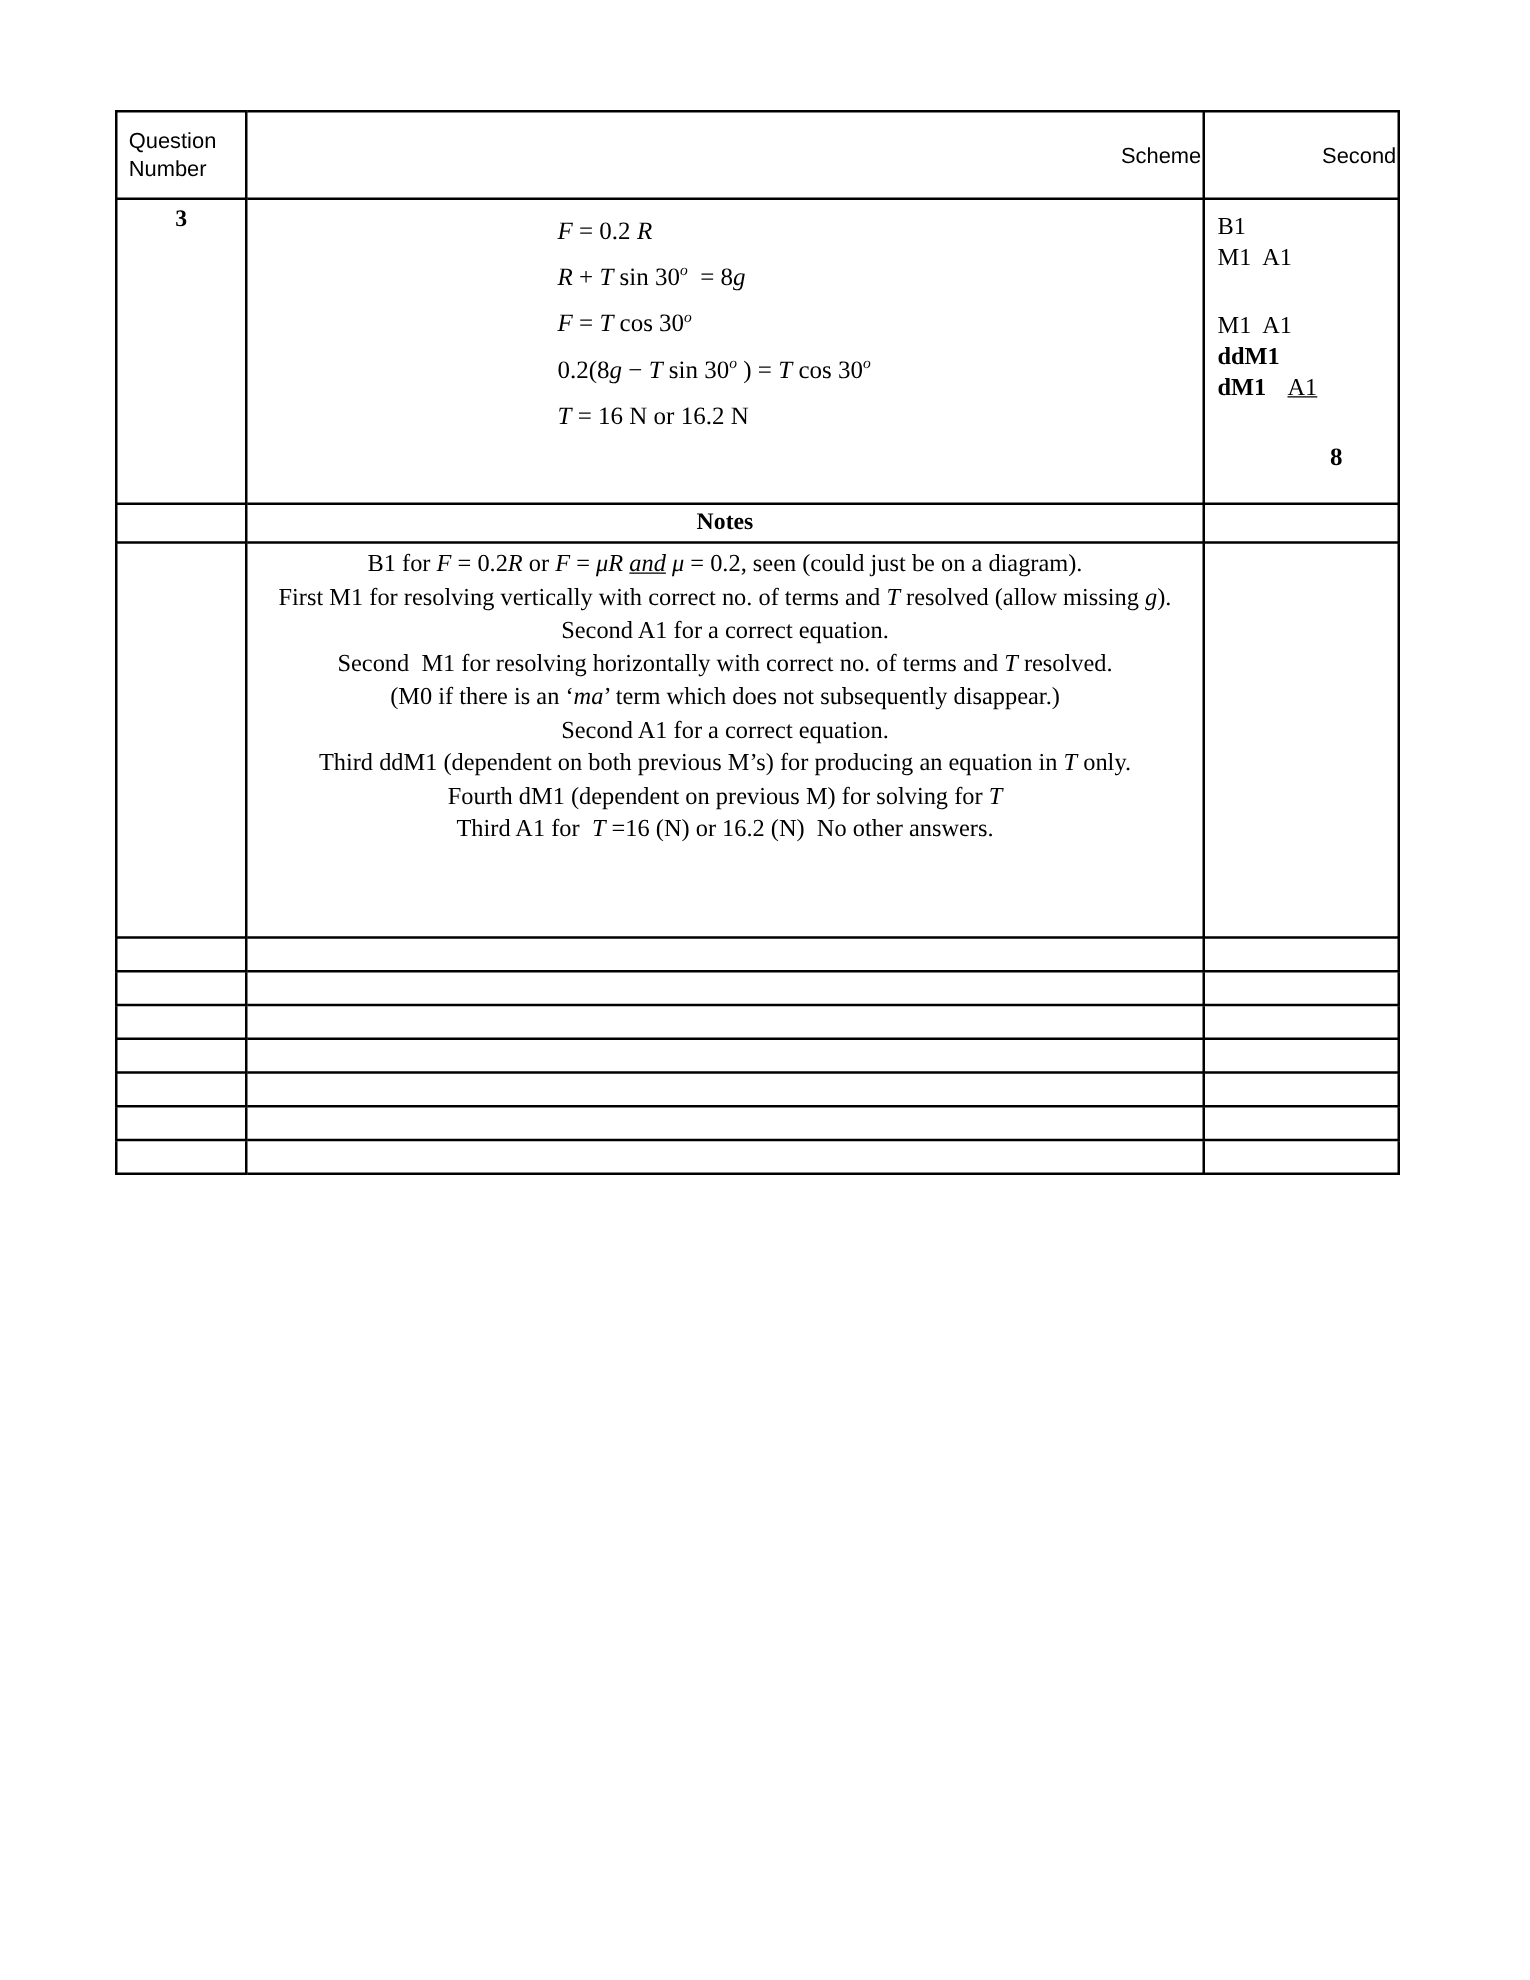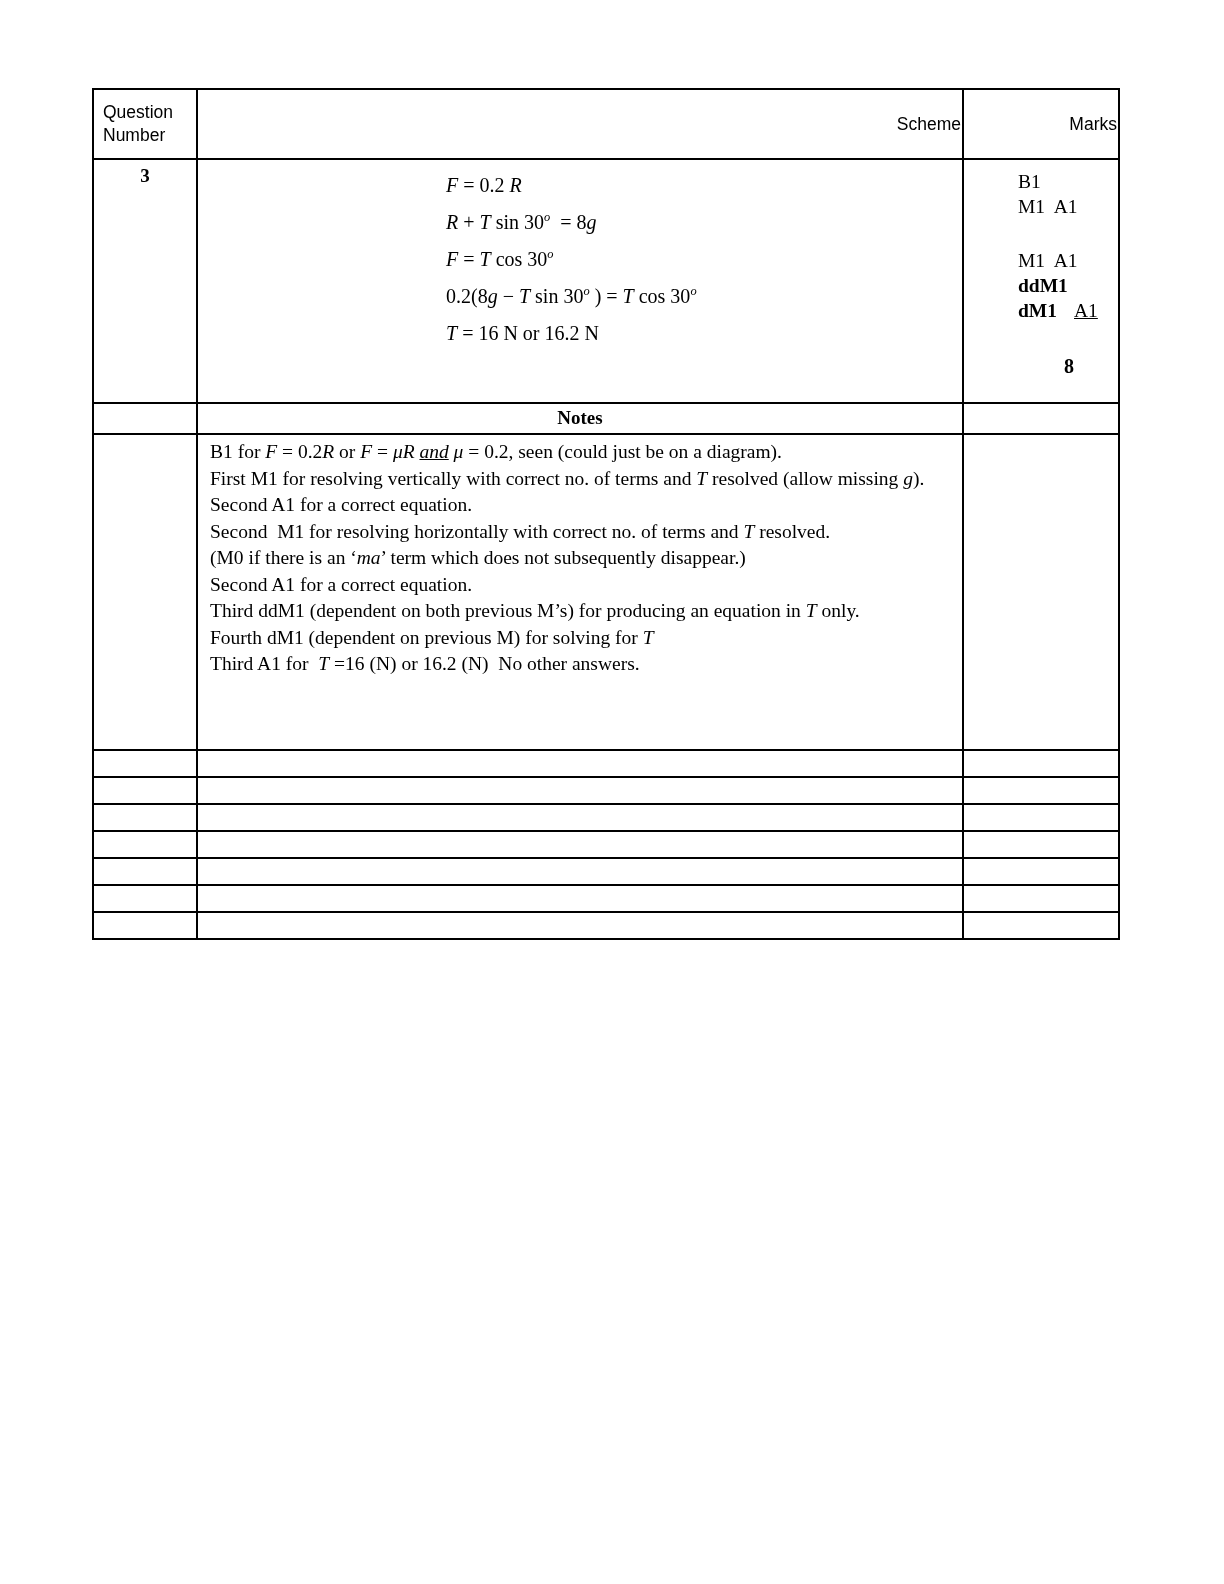--- a/index.html
+++ b/index.html
@@ -25,52 +25,52 @@
     font-size: 17.5px;
   }
   .th-qn { text-align: left; padding-left: 9px; line-height: 23px; }
   .th-center { text-align: right; }
 
   tr.q-row td { height: 233px; }
   .cell-qnum { text-align: center; font-weight: bold; font-size: 19px; padding-top: 5px; }
   .cell-scheme { padding: 7px 0 0 248px; border-radius: 24px; }
   .eq { font-size: 20px; line-height: 37px; white-space: pre-wrap; }
   .cell-marks { padding: 9px 0 0 10px; font-size: 19.5px; }
-  .marks-line { line-height: 25px; white-space: pre-wrap; margin-left: 44px; }
+  .marks-line { line-height: 25px; white-space: pre-wrap; }
   .marks-gap { height: 29px; }
   .bold { font-weight: bold; }
   .a1-offset { margin-left: 17px; text-decoration: underline; }
   .marks-total { margin-top: 32px; text-align: right; padding-right: 44px; font-weight: bold; font-size: 20px; }
 
   tr.notes-header-row td { height: 27px; }
   .notes-title { text-align: center; font-weight: bold; font-size: 19px; line-height: 25px; border-radius: 15px; }
 
   tr.notes-row td { height: 310px; }
-  .cell-notes { padding: 4px 12px 0 12px; }
+  .cell-notes { padding: 4px 12px 0 12px; text-align: center; }
   .notes-line { font-size: 19.5px; line-height: 26.5px; white-space: pre-wrap; }
 
   tr.empty-row td { height: 23px; }
 
   sup { font-size: 0.62em; vertical-align: super; line-height: 0; }
 </style>
 </head>
 <body>
 
 <div class="sheet">
   <table class="ms">
     <colgroup>
       <col class="col-q">
       <col class="col-s">
       <col class="col-m">
     </colgroup>
     <tbody>
       <tr class="header-row">
         <td class="th-qn">Question Number</td>
         <td class="th-center">Scheme</td>
-        <td class="th-center">Marks</td>
+        <td class="th-center">Second</td>
       </tr>
 
       <tr class="q-row">
         <td class="cell-qnum">3</td>
         <td class="cell-scheme">
           <div class="eq"><i>F</i> = 0.2 <i>R</i></div>
           <div class="eq"><i>R</i> + <i>T</i> sin 30<sup><i>o</i></sup>  = 8<i>g</i></div>
           <div class="eq"><i>F</i> = <i>T</i> cos 30<sup><i>o</i></sup></div>
           <div class="eq">0.2(8<i>g</i> − <i>T</i> sin 30<sup><i>o</i></sup> ) = <i>T</i> cos 30<sup><i>o</i></sup></div>
           <div class="eq"><i>T</i> = 16 N or 16.2 N</div>

